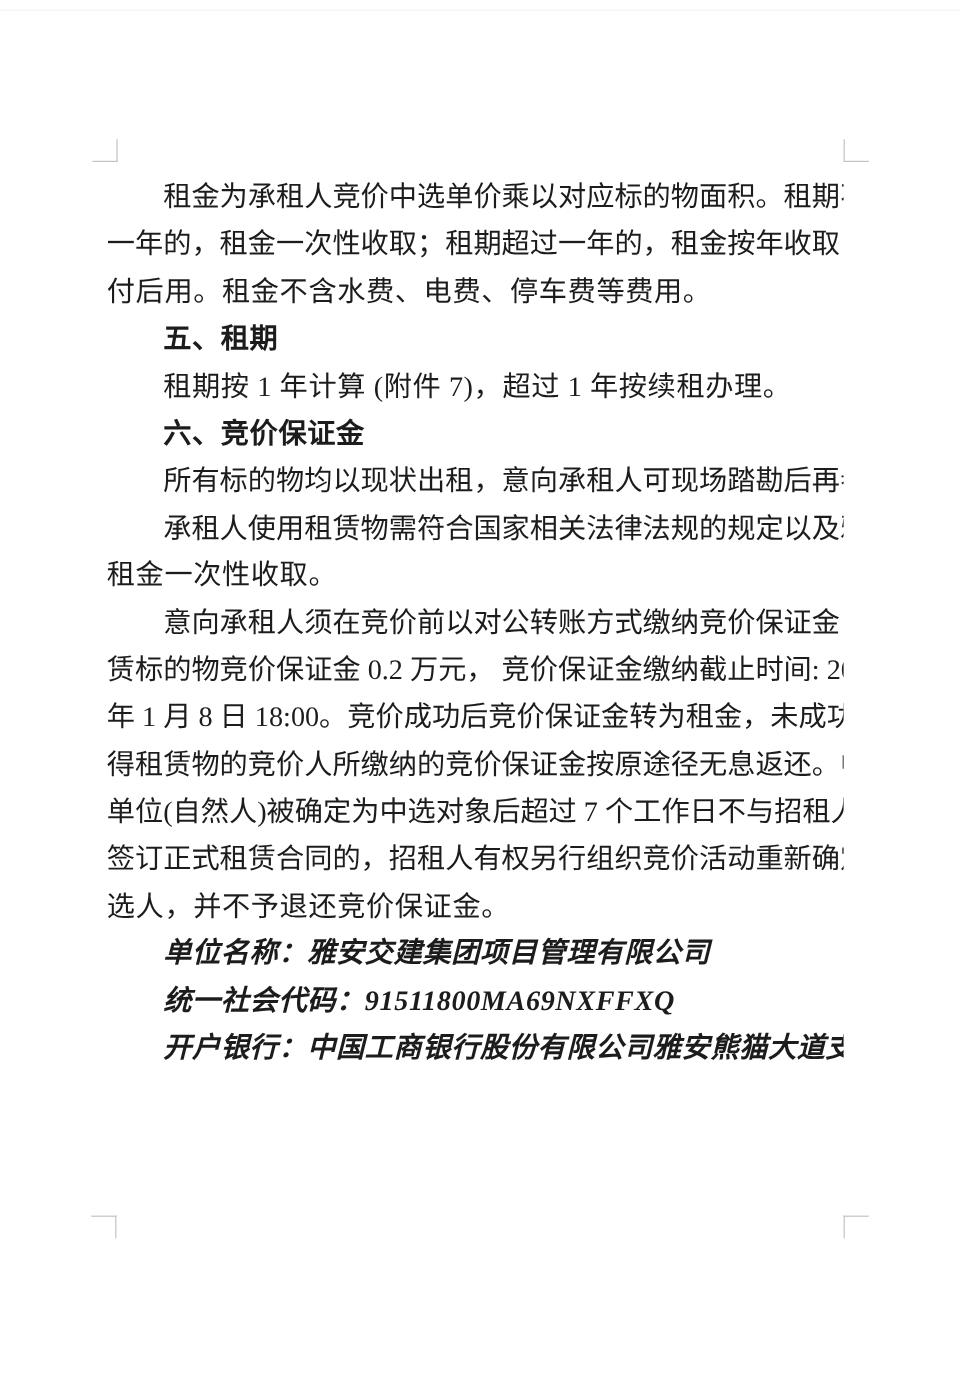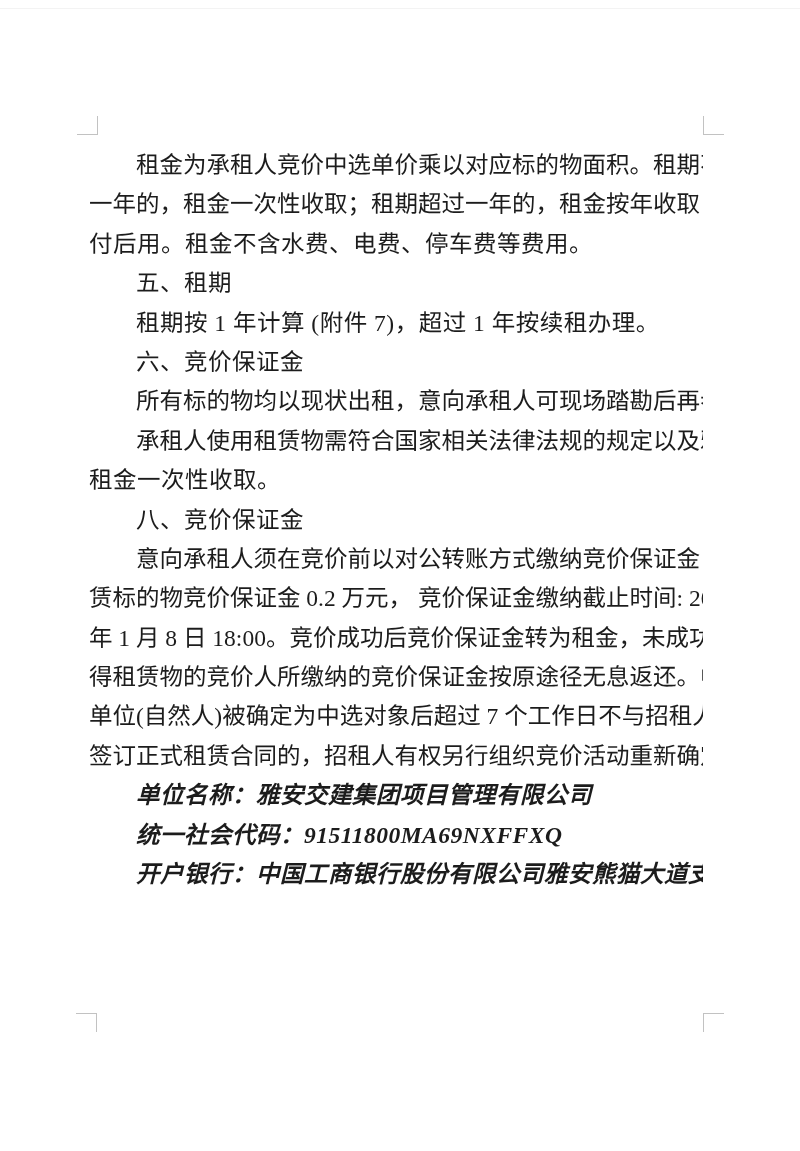--- a/index.html
+++ b/index.html
@@ -53,21 +53,21 @@
     overflow: hidden;
     white-space: nowrap;
     letter-spacing: 0.5px;
   }
   .ln.j {
     letter-spacing: 0;
     text-align: justify;
     text-align-last: justify;
   }
   .ln.ind { text-indent: 47px; }
-  .ln.hd  { font-weight: normal; }
+  .ln.hd  { font-weight: bold; }
   .ln.bd  { font-weight: bold; font-style: italic; }
 </style>
 </head>
 <body>
 
 <div class="page">
   <div class="top-edge"></div>
 
   <div class="mark tl"></div>
   <div class="mark tr"></div>
@@ -77,24 +77,24 @@
   <div class="textblock">
     <div class="ln ind j">租金为承租人竞价中选单价乘以对应标的物面积。租期不满</div>
     <div class="ln j">一年的，租金一次性收取；租期超过一年的，租金按年收取，先</div>
     <div class="ln">付后用。租金不含水费、电费、停车费等费用。</div>
     <div class="ln ind hd">五、租期</div>
     <div class="ln ind">租期按 1 年计算 (附件 7)，超过 1 年按续租办理。</div>
     <div class="ln ind hd">六、竞价保证金</div>
     <div class="ln ind j">所有标的物均以现状出租，意向承租人可现场踏勘后再参加</div>
     <div class="ln ind j">承租人使用租赁物需符合国家相关法律法规的规定以及雅</div>
     <div class="ln">租金一次性收取。</div>
-    <div class="ln ind hd">八、竞价保证金</div>
     <div class="ln ind j">意向承租人须在竞价前以对公转账方式缴纳竞价保证金，租</div>
     <div class="ln j">赁标的物竞价保证金 0.2 万元， 竞价保证金缴纳截止时间: 2023</div>
     <div class="ln j">年 1 月 8 日 18:00。竞价成功后竞价保证金转为租金，未成功竞</div>
     <div class="ln j">得租赁物的竞价人所缴纳的竞价保证金按原途径无息返还。中选</div>
     <div class="ln j">单位(自然人)被确定为中选对象后超过 7 个工作日不与招租人</div>
     <div class="ln j">签订正式租赁合同的，招租人有权另行组织竞价活动重新确定中</div>
+    <div class="ln">选人，并不予退还竞价保证金。</div>
     <div class="ln ind bd">单位名称：雅安交建集团项目管理有限公司</div>
     <div class="ln ind bd">统一社会代码：91511800MA69NXFFXQ</div>
     <div class="ln ind bd">开户银行：中国工商银行股份有限公司雅安熊猫大道支行</div>
   </div>
 </div>
 
 </body></html>

